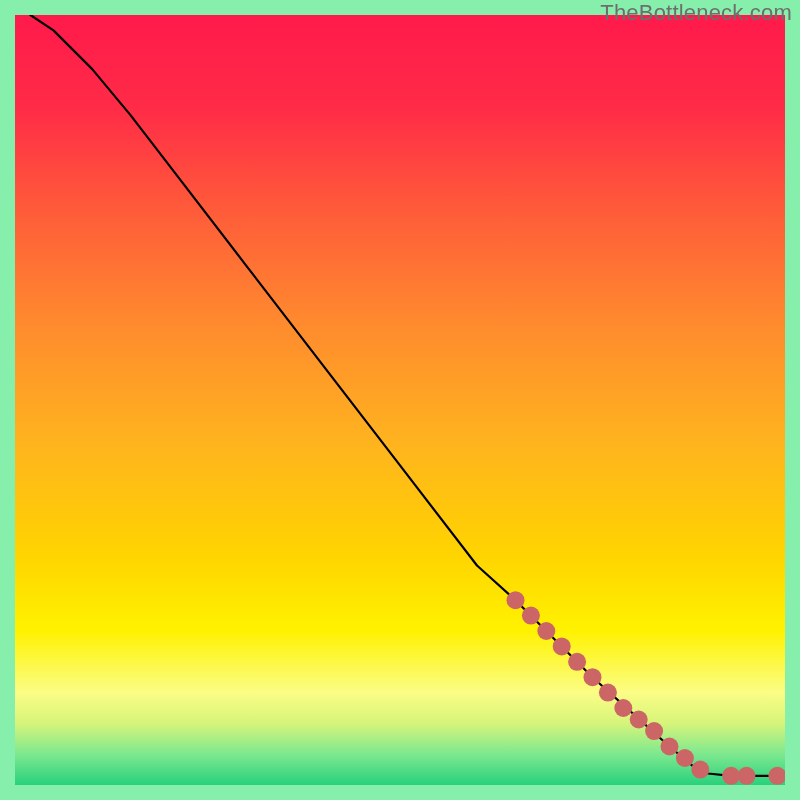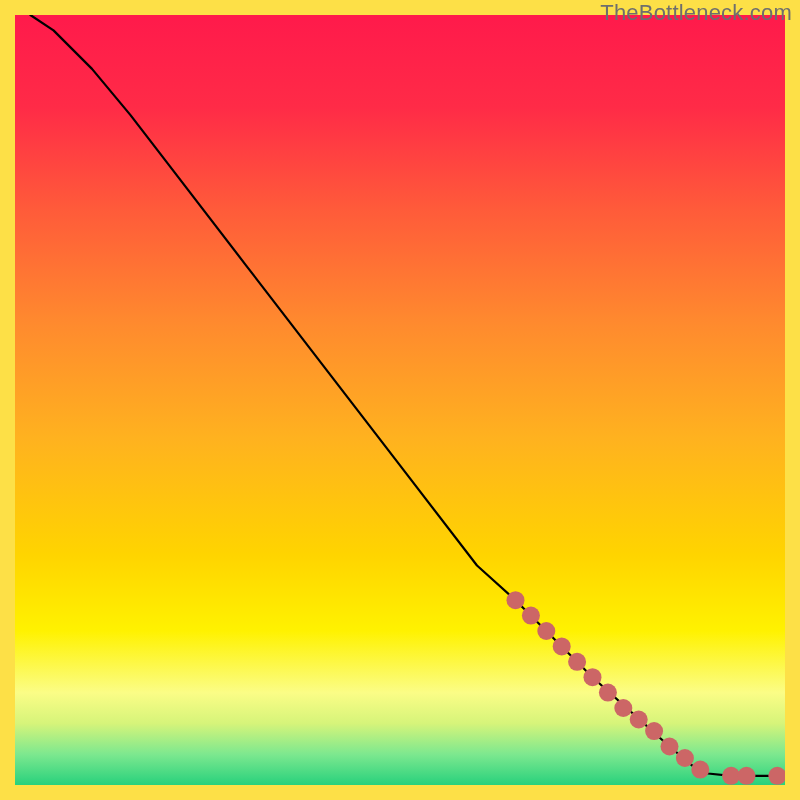--- a/index.html
+++ b/index.html
@@ -7,21 +7,21 @@
     padding: 0;
     width: 800px;
     height: 800px;
     background: #000;
     overflow: hidden;
   }
   .frame {
     position: absolute;
     width: 800px;
     height: 800px;
-    background: #fde047;
+    background: #86efac;
   }
   .plot-area {
     position: absolute;
     left: 15px;
     top: 15px;
     width: 770px;
     height: 770px;
   }
   .gradient-bg {
     position: absolute;

